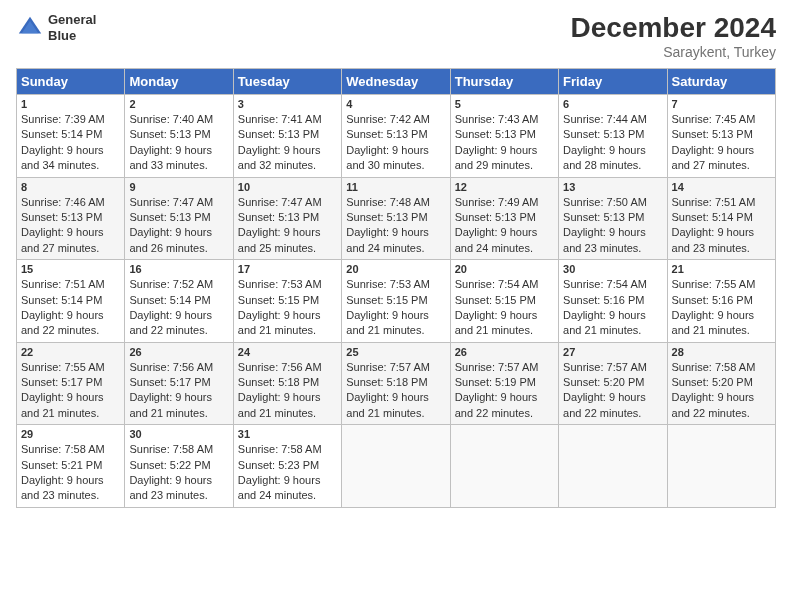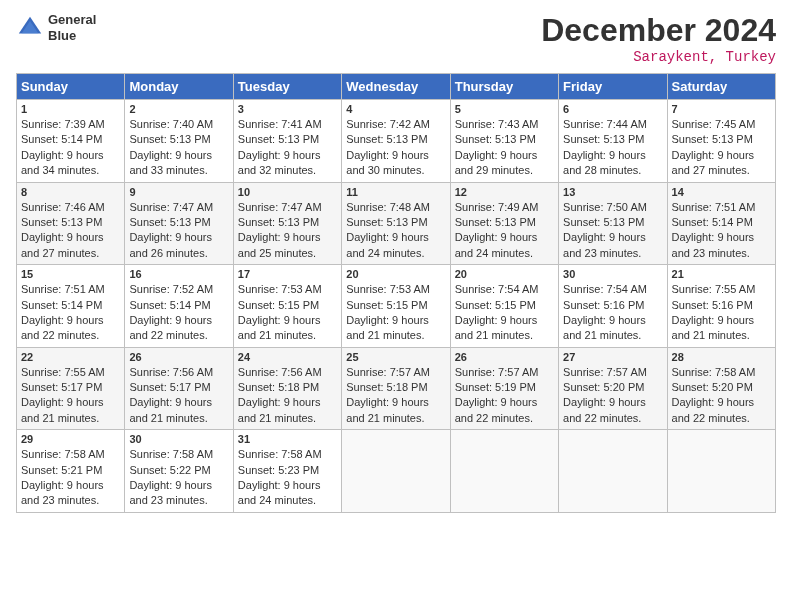--- a/index.html
+++ b/index.html
@@ -34,28 +34,27 @@
       line-height: 1.2;
     }
     .logo-icon {
       width: 28px;
       height: 28px;
     }
     .title-area {
       text-align: right;
     }
     .month-title {
-      font-size: 32px;
+      font-size: 28px;
       font-weight: bold;
       color: #333;
     }
     .subtitle {
       font-size: 14px;
-      color: #be185d;
-      font-family: Liberation Mono, monospace;
+      color: #737373;
     }
     .calendar {
       width: 100%;
       border-collapse: collapse;
       table-layout: fixed;
     }
     .calendar thead tr th {
       background: #3a6bbf;
       color: #fff;
       font-size: 13px;

